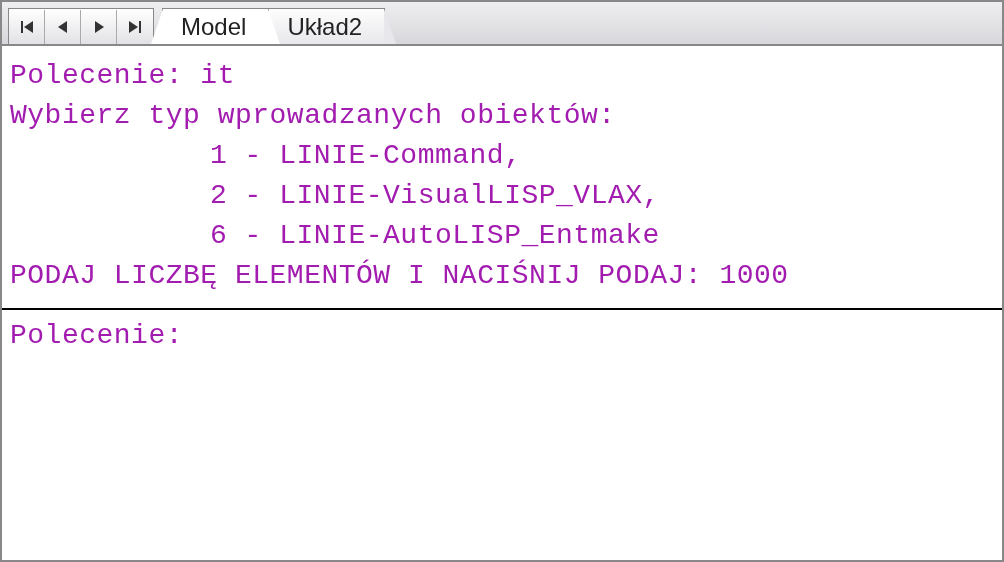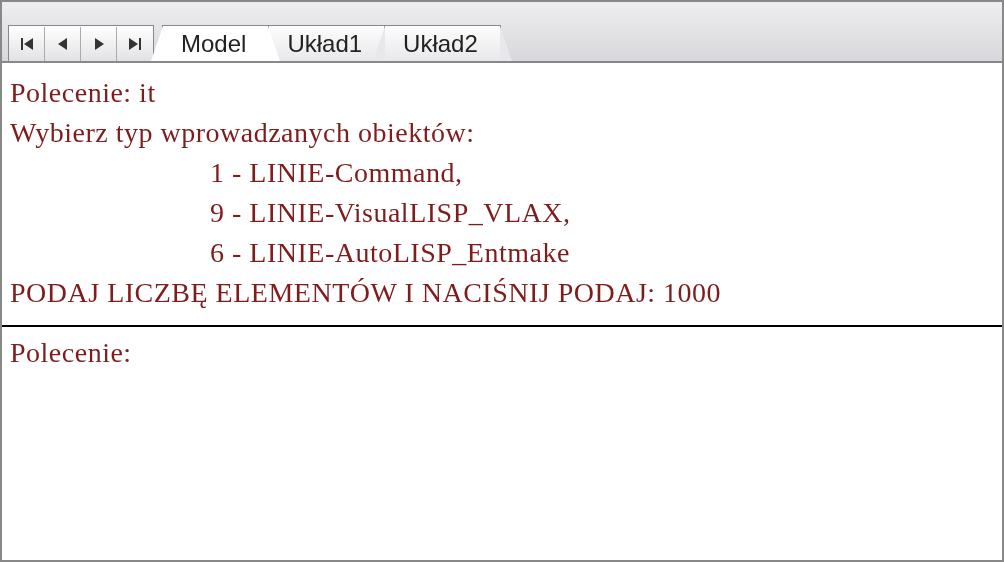--- a/index.html
+++ b/index.html
@@ -9,21 +9,21 @@
     }
     body {
       width: 1004px;
       height: 562px;
       background: #ffffff;
       font-family: "Courier New", monospace;
       overflow: hidden;
       border: 2px solid #888;
     }
     .tab-bar {
-      height: 61px;
+      height: 44px;
       background: linear-gradient(to bottom, #eeeef0 0%, #d8d8dc 100%);
       border-bottom: 2px solid #888;
       display: flex;
       align-items: flex-end;
       padding-left: 6px;
       position: relative;
     }
     .nav-controls {
       display: flex;
       align-items: center;
@@ -98,22 +98,22 @@
       border-bottom: 35px solid #e8e8ec;
       border-right: 12px solid transparent;
     }
     .tab.active::after {
       border-bottom-color: #ffffff;
     }
     .command-area {
       padding: 10px 8px 0 8px;
       font-size: 28px;
       line-height: 40px;
-      color: #7f1d1d;
-      font-family: Liberation Serif, serif;
+      color: #a21caf;
+      font-family: Liberation Mono, monospace;
       letter-spacing: 0.5px;
     }
     .cmd-line {
       white-space: pre;
     }
     .indent {
       padding-left: 200px;
     }
     .divider {
       border: none;
@@ -149,30 +149,27 @@
         <polygon points="2,2 2,14 11,8" fill="#333"></polygon>
         <rect x="12" y="2" width="2" height="12" fill="#333"></rect>
       </svg>
     </div>
   </div>
   <div class="tabs">
     <div class="tab active">
       <span>Model</span>
     </div>
     <div class="tab">
-      <span>Układ1</span>
-    </div>
-    <div class="tab">
       <span>Układ2</span>
     </div>
   </div>
 </div>
 
 <div class="command-area">
   <div class="cmd-line">Polecenie: it</div>
   <div class="cmd-line">Wybierz typ wprowadzanych obiektów:</div>
   <div class="cmd-line indent">1 - LINIE-Command,</div>
-  <div class="cmd-line indent">9 - LINIE-VisualLISP_VLAX,</div>
+  <div class="cmd-line indent">2 - LINIE-VisualLISP_VLAX,</div>
   <div class="cmd-line indent">6 - LINIE-AutoLISP_Entmake</div>
   <div class="cmd-line">PODAJ LICZBĘ ELEMENTÓW I NACIŚNIJ PODAJ: 1000</div>
   <hr class="divider">
   <div class="cmd-line">Polecenie:</div>
 </div>
 
 </body></html>

